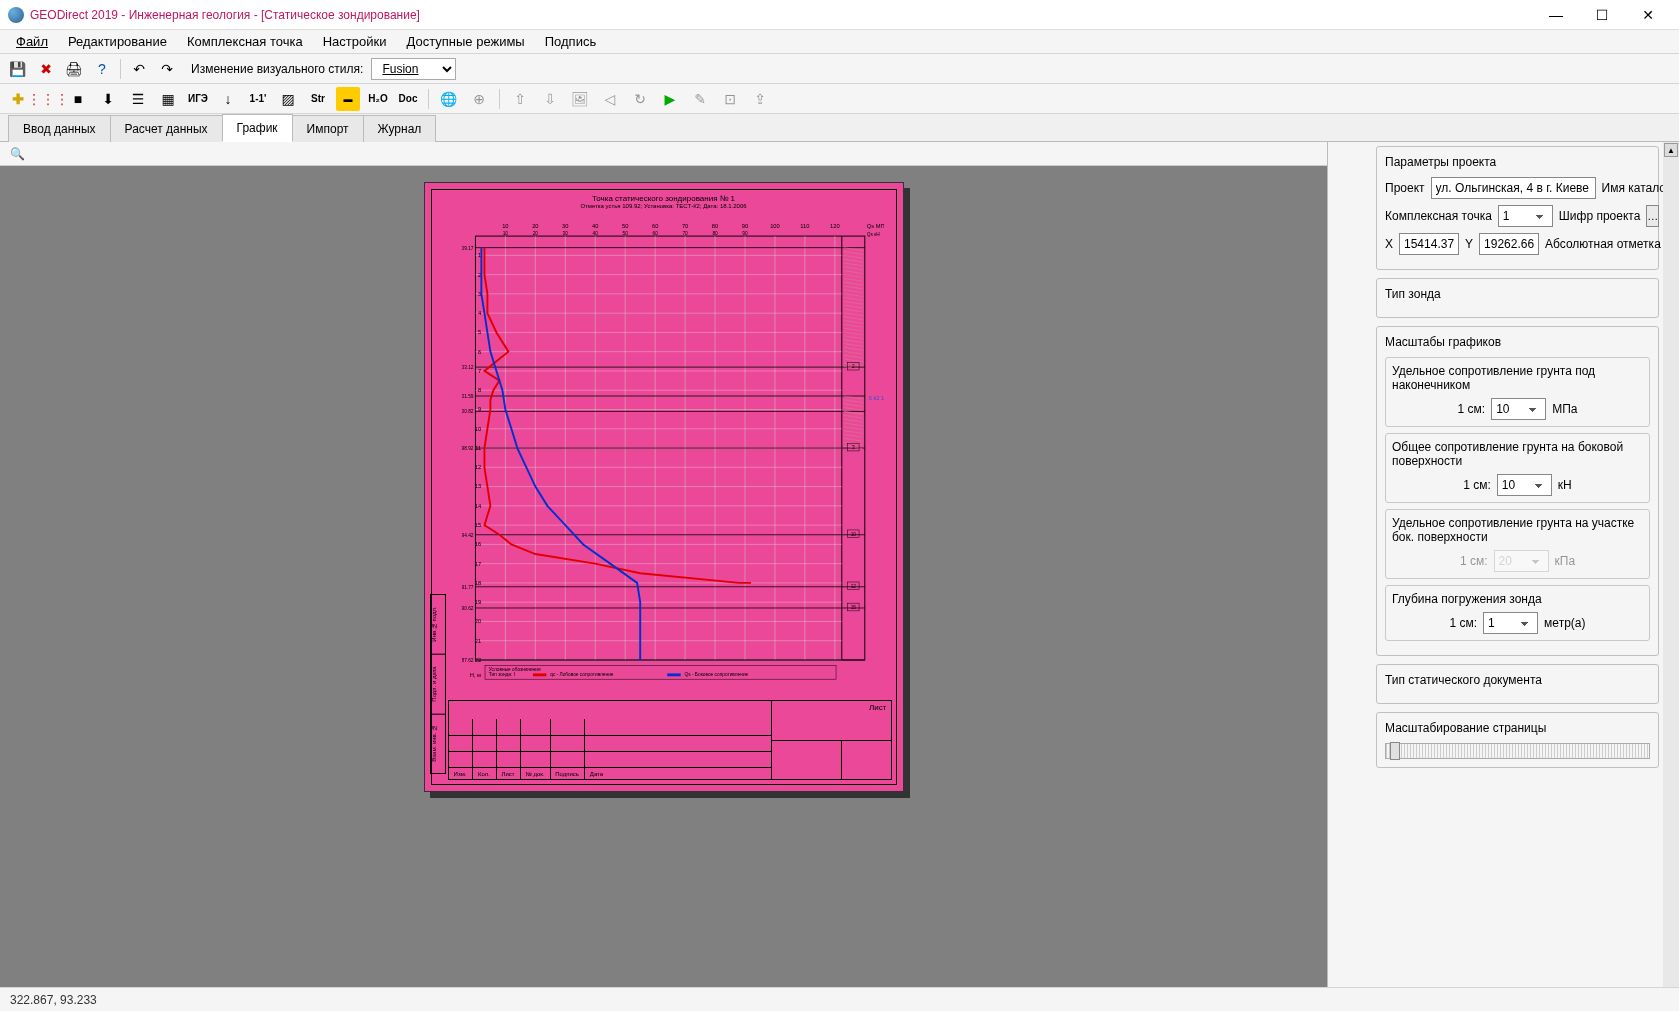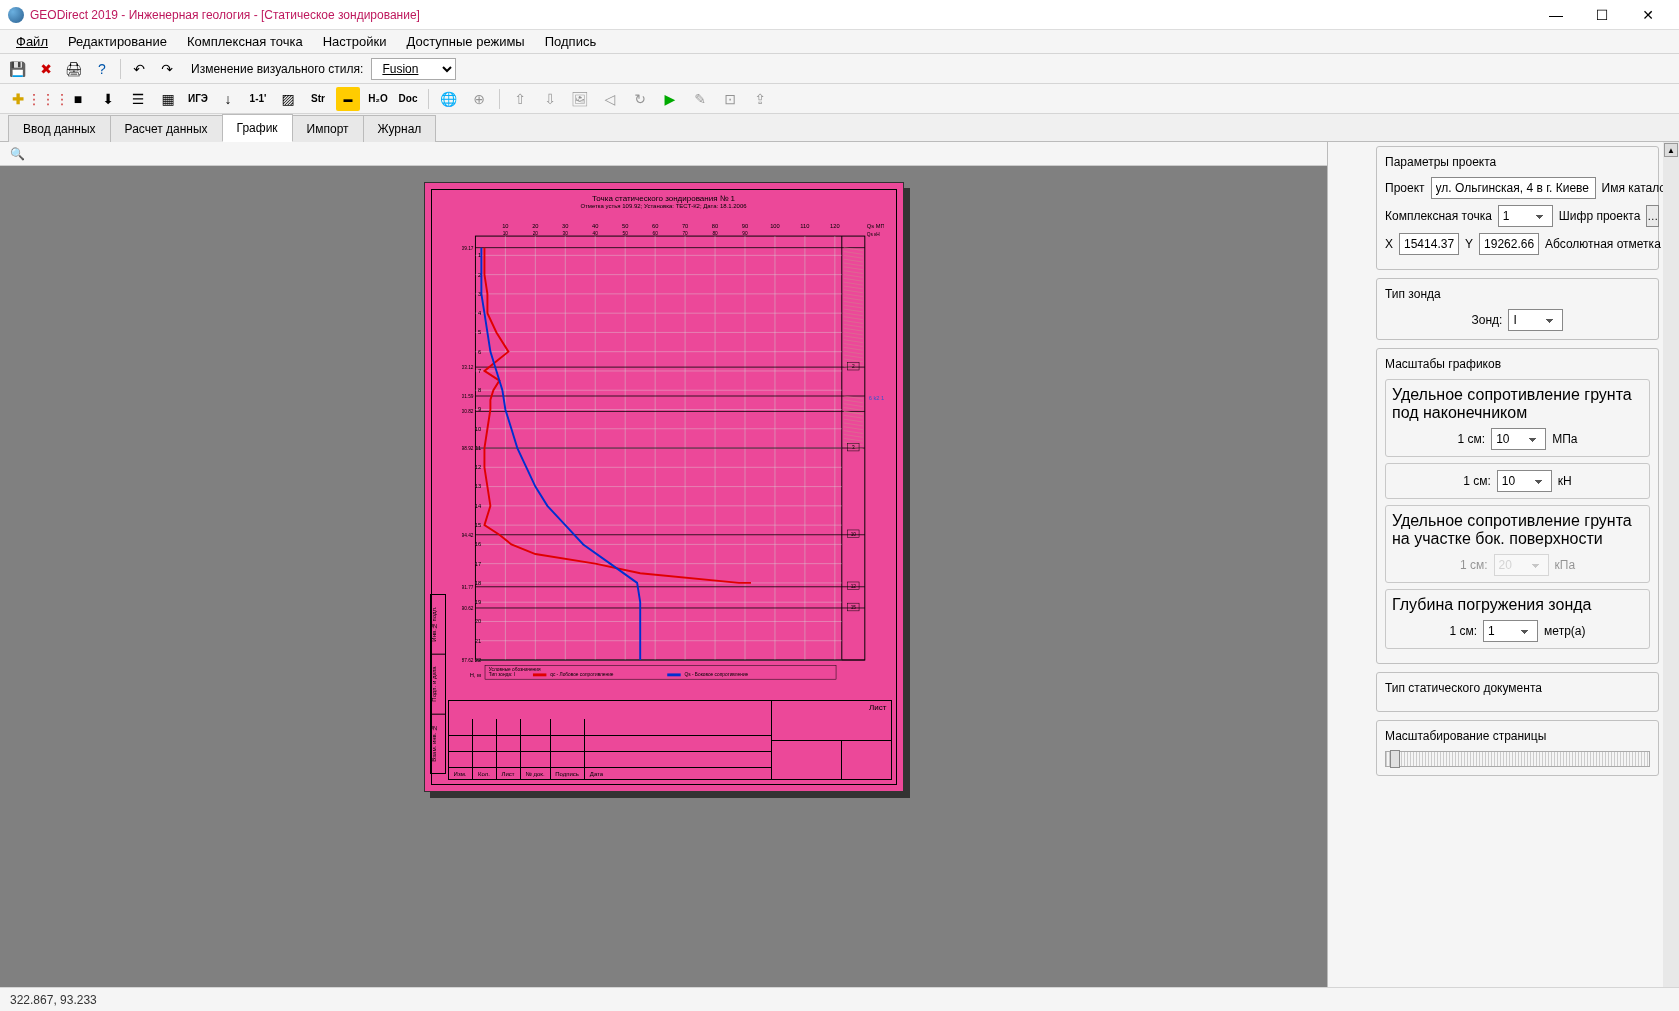--- a/index.html
+++ b/index.html
@@ -41,21 +41,21 @@
     .right-panel-content { padding-right: 16px; margin-left: 44px; }
     
     .panel-group { border: 1px solid #c0c0c0; border-radius: 3px; margin-bottom: 8px; padding: 8px; background: #f5f5f5; }
     .panel-group-title { font-size: 12px; margin-bottom: 8px; font-weight: normal; }
     .panel-row { display: flex; align-items: center; gap: 6px; margin-bottom: 6px; }
     .panel-label { font-size: 12px; white-space: nowrap; }
     .panel-input { height: 22px; border: 1px solid #888; background: #fff; padding: 0 4px; font-size: 12px; }
     .panel-select { height: 22px; border: 1px solid #888; background: #fff; padding: 0 18px 0 4px; font-size: 12px; min-width: 55px; appearance: none; background-image: linear-gradient(45deg, transparent 50%, #555 50%), linear-gradient(135deg, #555 50%, transparent 50%); background-position: calc(100% - 12px) 9px, calc(100% - 8px) 9px; background-size: 4px 4px; background-repeat: no-repeat; }
     .panel-btn-small { width: 22px; height: 22px; border: 1px solid #888; background: #eaeaea; display: flex; align-items: center; justify-content: center; cursor: pointer; font-size: 11px; }
     .panel-subgroup { border: 1px solid #c8c8c8; border-radius: 3px; margin-bottom: 6px; padding: 6px; }
-    .panel-subgroup-title { font-size: 16px; margin-bottom: 6px; }
+    .panel-subgroup-title { font-size: 12px; margin-bottom: 6px; }
     .centered-row { display: flex; align-items: center; justify-content: center; gap: 6px; }
     .doc-type { text-align: center; font-weight: bold; font-size: 14px; padding: 4px; }
     .slider-track { height: 16px; border: 1px solid #aaa; background: repeating-linear-gradient(90deg, #ccc 0, #ccc 1px, #f5f5f5 1px, #f5f5f5 3px); position: relative; margin-top: 4px; }
     .slider-thumb { position: absolute; width: 10px; height: 18px; background: #e0e0e0; border: 1px solid #888; top: -2px; left: 4px; }
     
     .statusbar { height: 24px; background: #f5f5f5; display: flex; align-items: center; padding: 0 10px; border-top: 1px solid #d5d5d5; font-size: 12px; color: #333; }
     
     .disabled { opacity: 0.4; pointer-events: none; }
   </style>
 </head>
@@ -373,39 +373,36 @@
           <input class="panel-input" style="width: 60px;" value="15414.37">
           <span class="panel-label">Y</span>
           <input class="panel-input" style="width: 60px;" value="19262.66">
           <span class="panel-label">Абсолютная отметка</span>
           <input class="panel-input" style="width: 50px;" value="109.92">
         </div>
       </div>
 
       <div class="panel-group">
         <div class="panel-group-title">Тип зонда</div>
-        <div class="centered-row">
-          <span class="panel-label">Зонд:</span>
-          <select class="panel-select"><option>I</option></select>
-        </div>
       </div>
 
       <div class="panel-group">
         <div class="panel-group-title">Масштабы графиков</div>
 
         <div class="panel-subgroup">
           <div class="panel-subgroup-title">Удельное сопротивление грунта под наконечником</div>
           <div class="centered-row">
             <span class="panel-label">1 см:</span>
             <select class="panel-select"><option>10</option></select>
             <span class="panel-label">МПа</span>
           </div>
         </div>
 
         <div class="panel-subgroup">
+          <div class="panel-subgroup-title">Общее сопротивление грунта на боковой поверхности</div>
           <div class="centered-row">
             <span class="panel-label">1 см:</span>
             <select class="panel-select"><option>10</option></select>
             <span class="panel-label">кН</span>
           </div>
         </div>
 
         <div class="panel-subgroup">
           <div class="panel-subgroup-title">Удельное сопротивление грунта на участке бок. поверхности</div>
           <div class="centered-row disabled">

